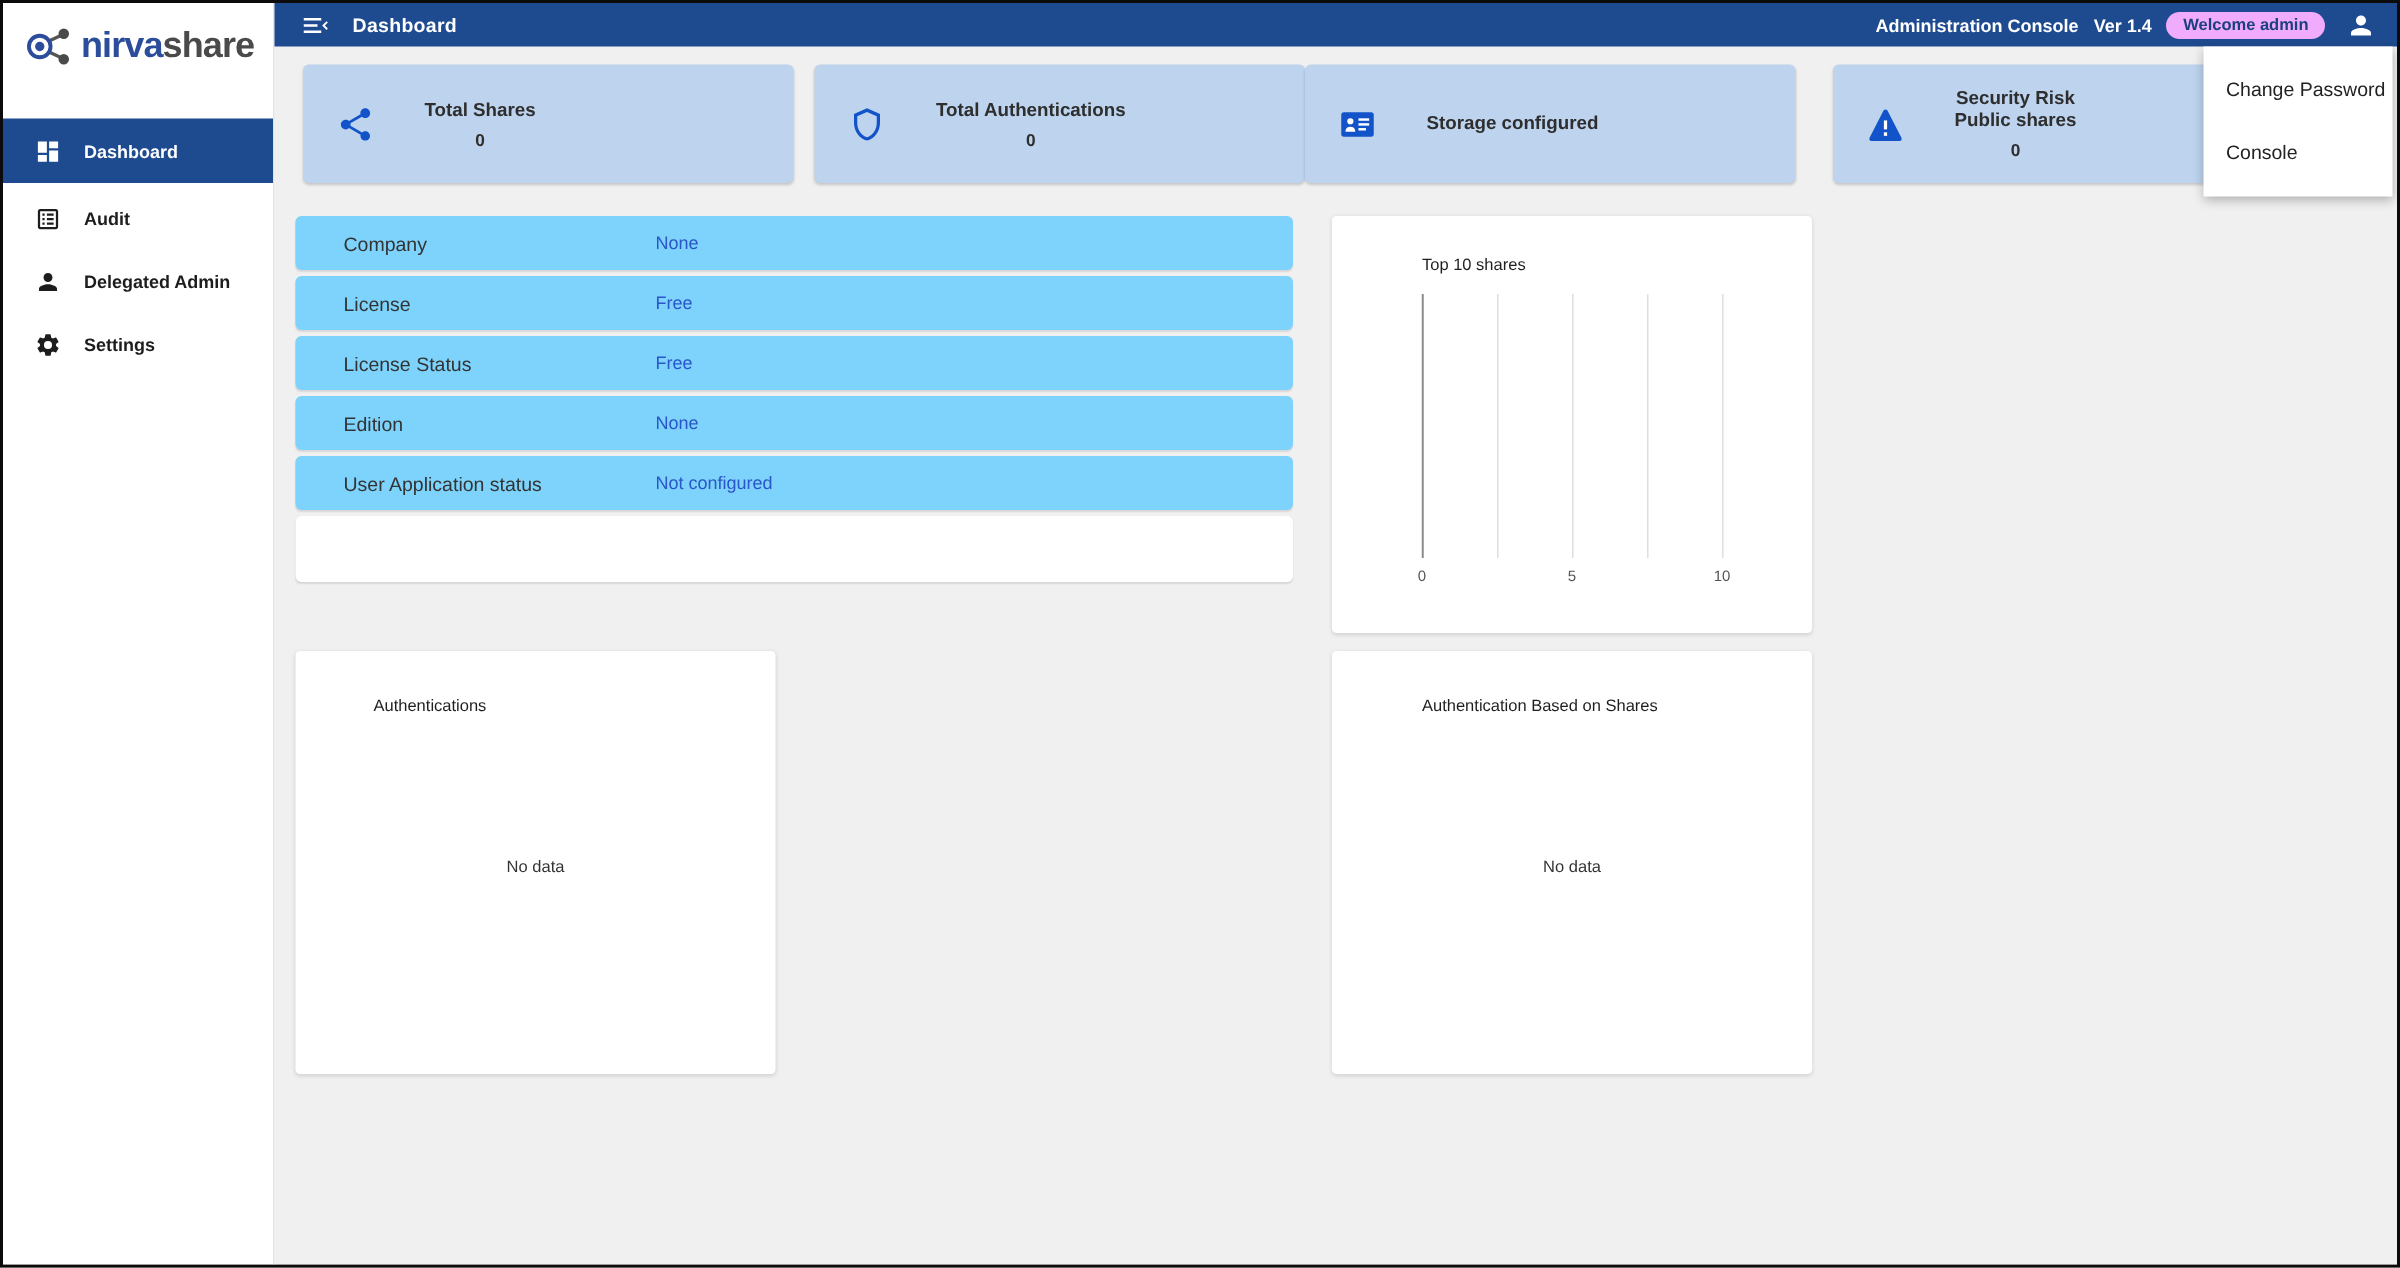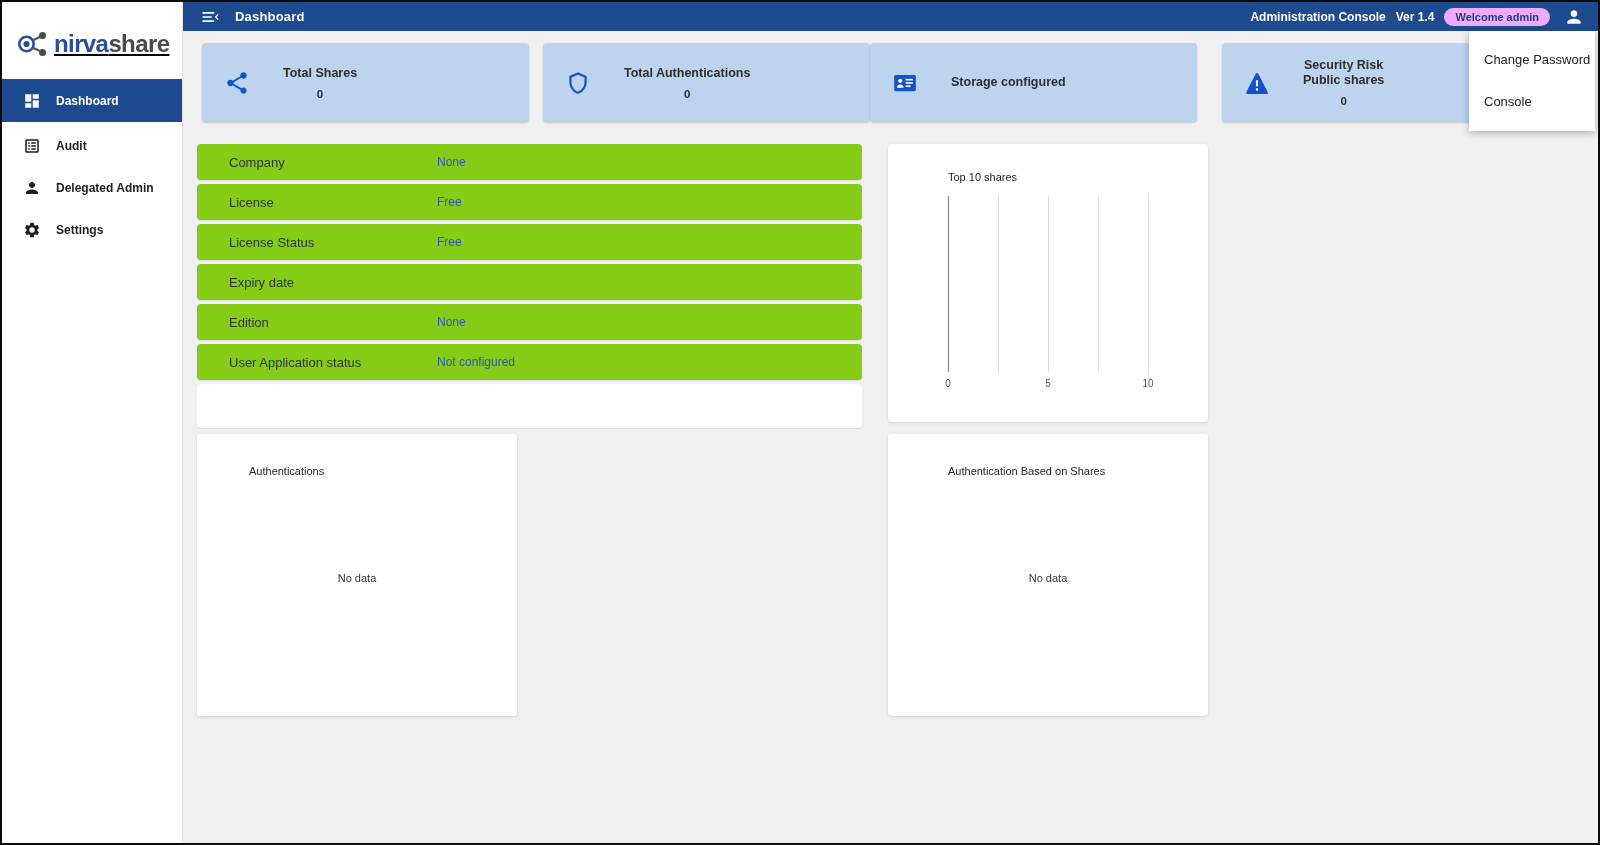--- a/index.html
+++ b/index.html
@@ -3,21 +3,21 @@
 <meta charset="utf-8">
 <style>
   * { margin:0; padding:0; box-sizing:border-box; }
   body { background:#444; font-family:"Liberation Sans", sans-serif; }
   .frame { position:relative; width:1600px; height:845px; border:2px solid #0b0b0b;
            background:#f0f0f0; overflow:hidden; }
 
   
   .sidebar { position:absolute; left:0; top:0; width:181px; height:100%;
              background:#ffffff; border-right:1px solid #e3e3e3; z-index:8; }
-  .logo { display:flex; align-items:flex-end; gap:5px; padding:15px 0 0 13px; height:56px;text-decoration:underline; }
+  .logo { display:flex; align-items:flex-start; gap:5px; padding:15px 0 0 13px; height:56px; }
   .logo svg { width:34px; height:28px; flex:0 0 auto; }
   .logo-text { font-size:24px; font-weight:bold; letter-spacing:-0.6px; }
   .logo-nirva { color:#2b4d9b; }
   .logo-share { color:#4a4a4a; }
   .nav { margin-top:21px; }
   .nav-item { height:42px; display:flex; align-items:center; padding-left:21px;
               gap:15px; color:#1d1d1d; font-size:12px; font-weight:bold; cursor:pointer; }
   .nav-item svg { width:18px; height:18px; fill:#1d1d1d; flex:0 0 auto; }
   .nav-item.active { background:#1e4b8f; color:#ffffff; height:43px; margin-bottom:3px; }
   .nav-item.active svg { fill:#ffffff; }
@@ -42,21 +42,21 @@
                border-radius:4px; box-shadow:0 1px 2px rgba(0,0,0,.18); display:flex;
                align-items:center; padding-left:22px; cursor:pointer; }
   .stat-card svg { width:26px; height:26px; flex:0 0 auto; }
   .stat-text { margin-left:33px; text-align:center; font-size:12.5px; font-weight:bold; color:#2e2e2e; }
   .stat-title { line-height:15px; }
   .stat-value { margin-top:7px; font-size:11.5px; font-weight:bold; }
   #card-shares { left:19px;align-items:center; } #card-auth { left:360px; }
   #card-storage { left:687px; } #card-risk { left:1039px; }
 
   .info-list { position:absolute; left:14px; top:113px; width:665px; }
-  .info-row { height:36px; margin-bottom:4px; background:#84cc16; border-radius:4px;
+  .info-row { height:36px; margin-bottom:4px; background:#7dd3fc; border-radius:4px;
               box-shadow:0 1px 1px rgba(0,0,0,.10); display:flex; align-items:center; position:relative; }
   .info-label { margin-left:32px; font-size:13px; color:#333; }
   .info-value { position:absolute; left:240px; font-size:12px; color:#2a56c8; cursor:pointer; }
   .info-tail { height:44px; background:#fff; border-radius:4px; box-shadow:0 1px 1px rgba(0,0,0,.10); }
 
   .panel { position:absolute; background:#fff; border-radius:3px; box-shadow:0 1px 3px rgba(0,0,0,.13); }
   #chart-panel { left:705px; top:113px; width:320px; height:278px; }
   #auth-panel { left:14px; top:403px; width:320px; height:282px; }
   #authshares-panel { left:705px; top:403px; width:320px; height:282px; }
   .panel-title { position:absolute; left:60px; top:27px; font-size:11px; font-weight:normal; color:#1f1f1f; }
@@ -191,24 +191,20 @@
         <span class="info-label">Company</span>
         <span class="info-value">None</span>
       </div>
       <div class="info-row">
         <span class="info-label">License</span>
         <span class="info-value">Free</span>
       </div>
       <div class="info-row">
         <span class="info-label">License Status</span>
         <span class="info-value">Free</span>
-      </div>
-      <div class="info-row">
-        <span class="info-label">Expiry date</span>
-        <span class="info-value"></span>
       </div>
       <div class="info-row">
         <span class="info-label">Edition</span>
         <span class="info-value">None</span>
       </div>
       <div class="info-row">
         <span class="info-label">User Application status</span>
         <span class="info-value">Not configured</span>
       </div>
       <div class="info-tail"></div>

